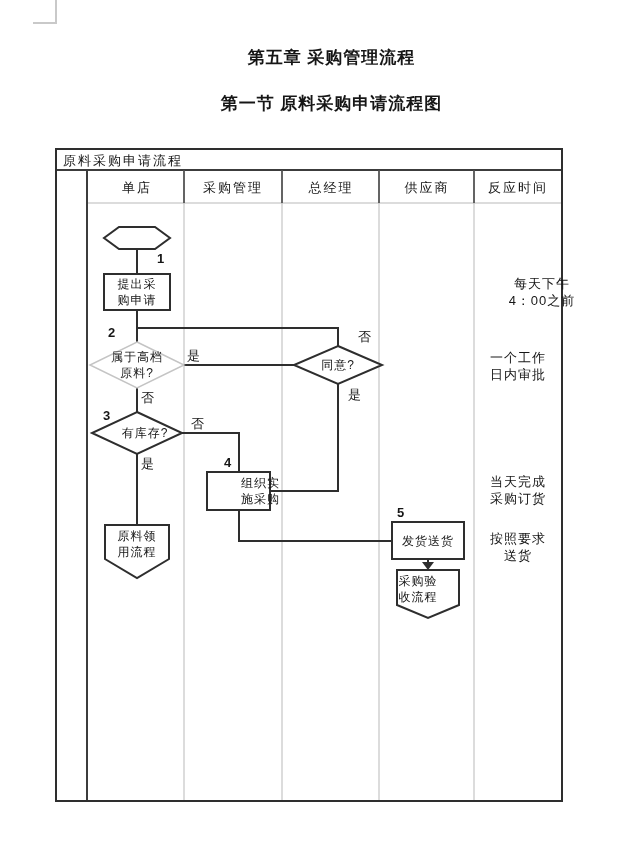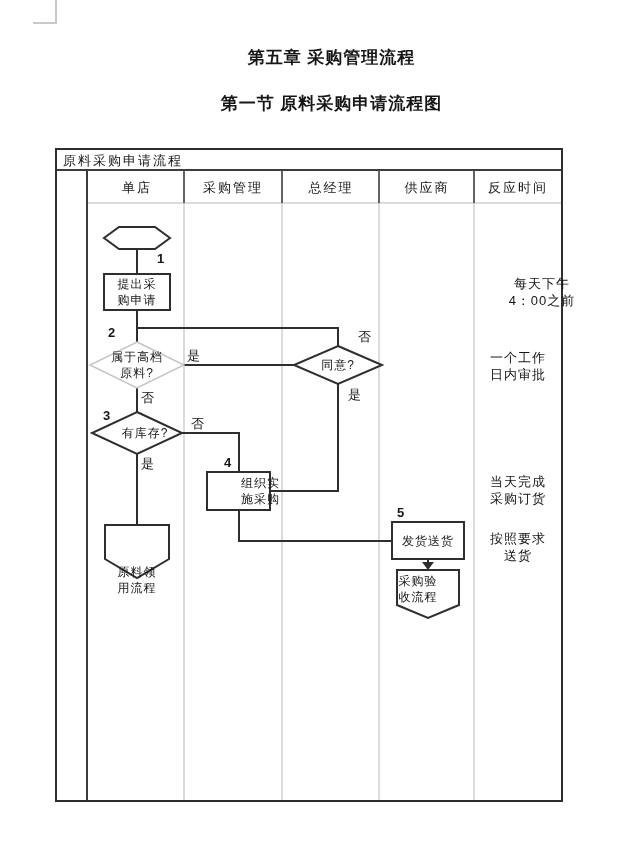--- a/index.html
+++ b/index.html
@@ -105,21 +105,21 @@
 
   <div class="abs node-label pre" style="left:47px;top:124px;width:66px;height:36px;">提出采
 购申请</div>
   <div class="abs node-label pre" style="left:34px;top:199px;width:92px;height:32px;">属于高档
 原料?</div>
   <div class="abs node-label" style="left:249px;top:207px;width:64px;height:16px;">同意?</div>
   <div class="abs node-label" style="left:40px;top:275px;width:96px;height:16px;text-align:center;">有库存?</div>
   <div class="abs node-label pre" style="left:134px;top:322px;width:63px;height:38px;margin-left:38px;">组织实
 施采购</div>
   <div class="abs node-label" style="left:335px;top:372px;width:72px;height:37px;">发货送货</div>
-  <div class="abs node-label pre" style="left:48px;top:378px;width:64px;height:32px;margin-top:36px;">原料领
+  <div class="abs node-label pre" style="left:48px;top:378px;width:64px;height:32px;">原料领
 用流程</div>
   <div class="abs node-label pre" style="left:340px;top:423px;width:42px;height:32px;">采购验
 收流程</div>
 
   <div class="abs step-num" style="left:100px;top:101px;">1</div>
   <div class="abs step-num" style="left:51px;top:175px;">2</div>
   <div class="abs step-num" style="left:46px;top:258px;">3</div>
   <div class="abs step-num" style="left:167px;top:305px;">4</div>
   <div class="abs step-num" style="left:340px;top:355px;">5</div>
 

